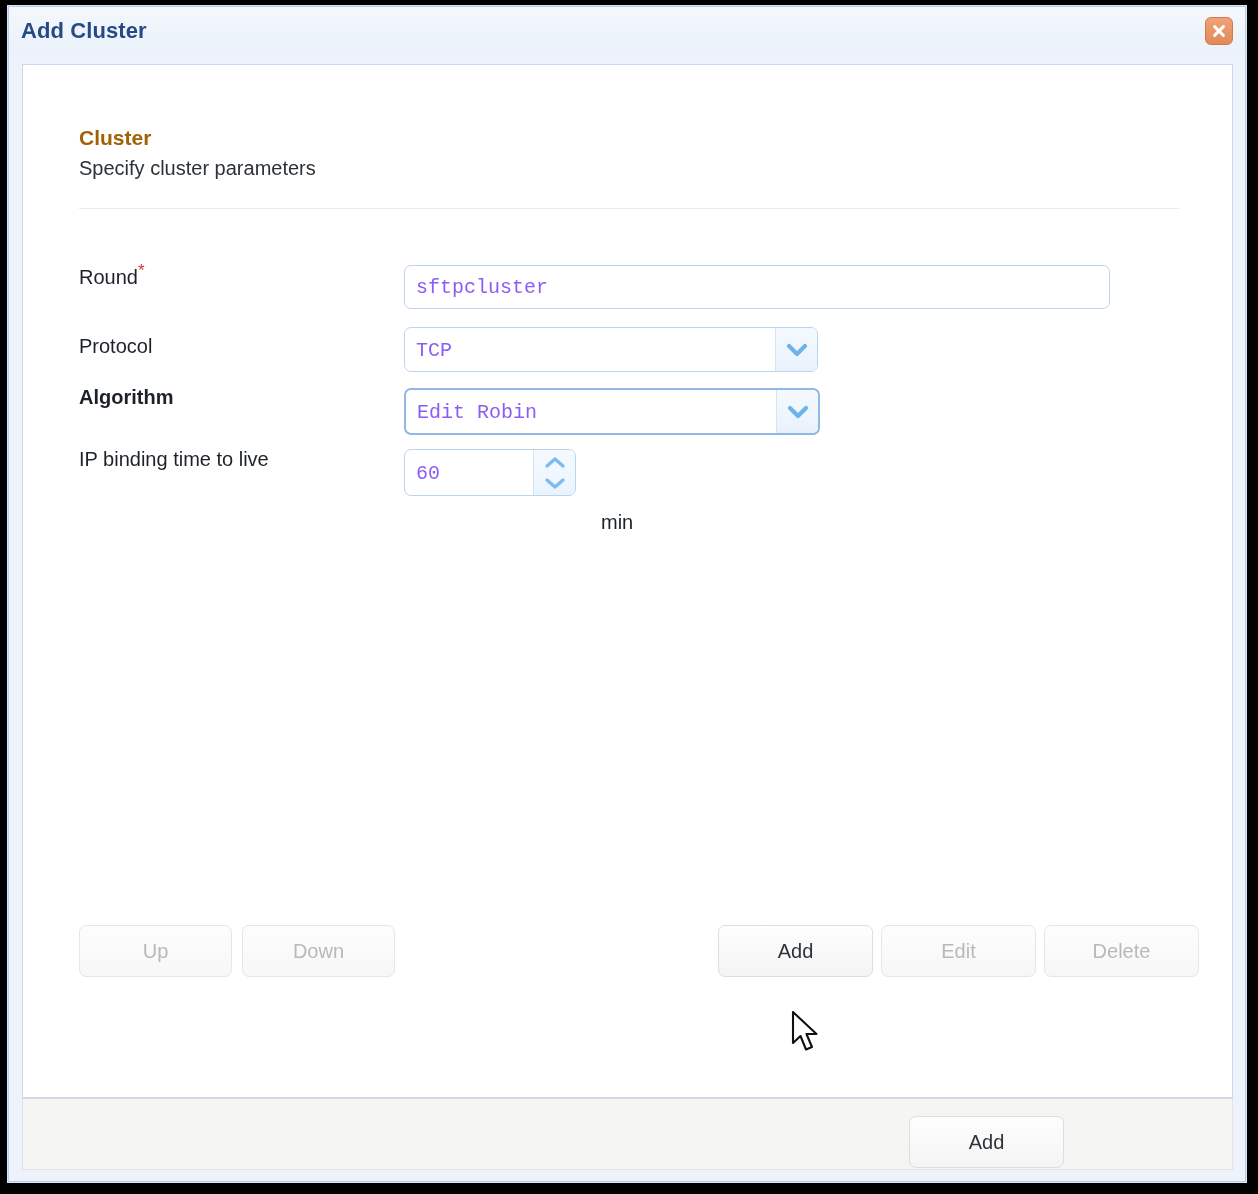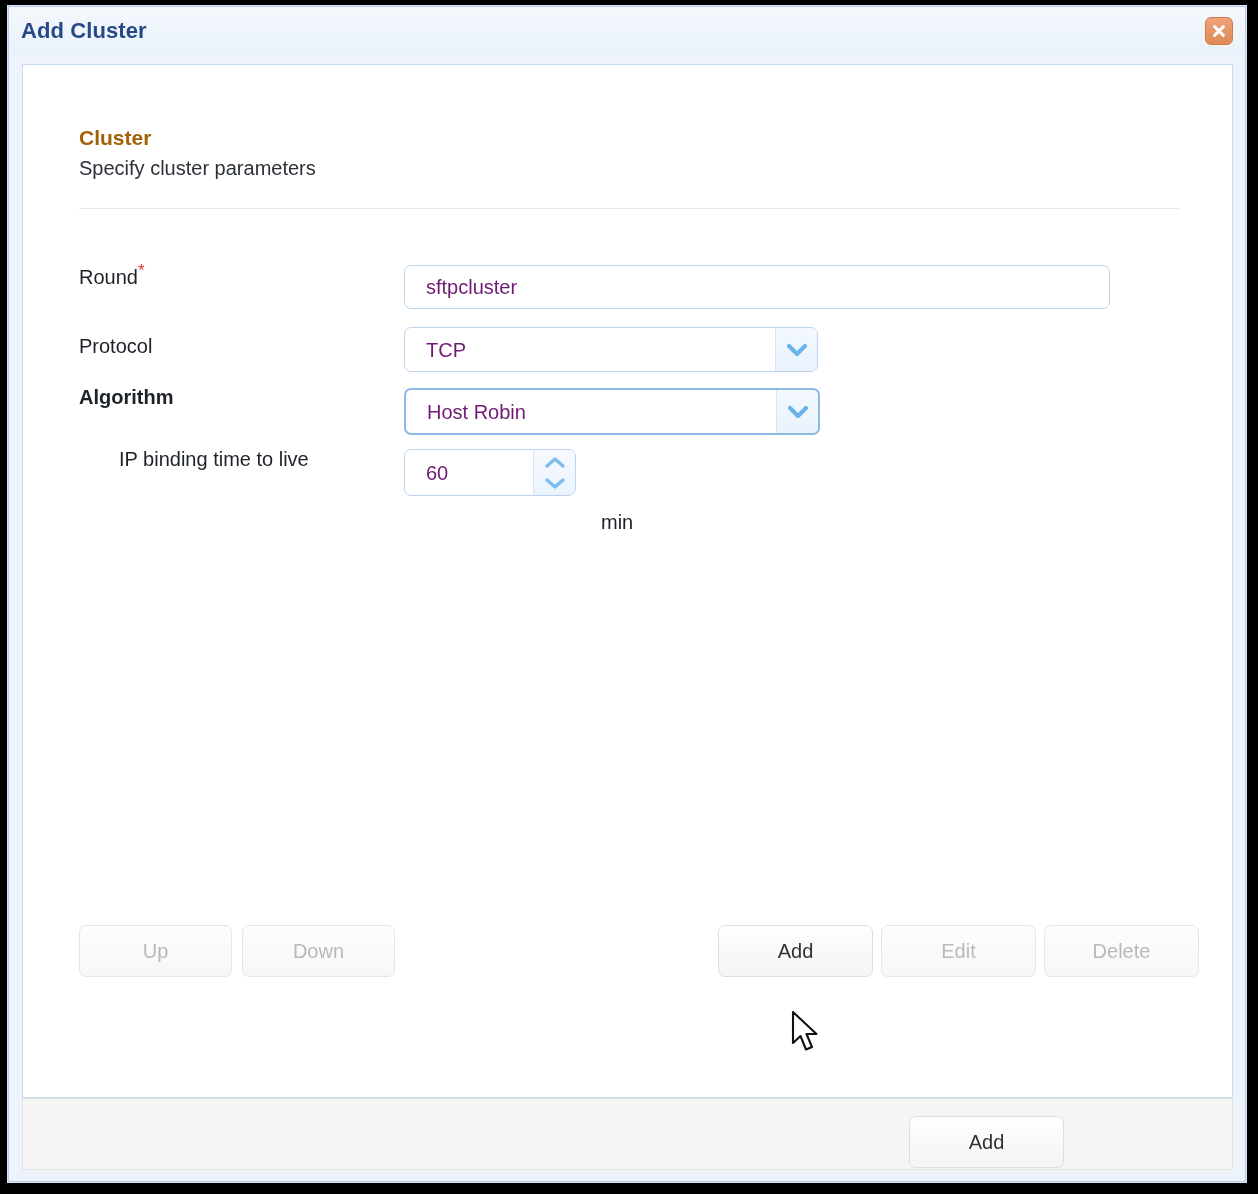--- a/index.html
+++ b/index.html
@@ -117,26 +117,27 @@
   .field-box {
     position: absolute;
     background: #ffffff;
     border: 1px solid #bdd4ef;
     border-radius: 7px;
     box-sizing: border-box;
   }
   .field-box.focused { border: 2px solid #8fb8e4; }
   .field-text {
     position: absolute;
-    left: 21px;
+    left: 11px;
     top: 50%;
     transform: translateY(-50%);
     font-size: 20px;
-    color: #701a75;
+    color: #8b5cf6;
     white-space: nowrap;
+    font-family: Liberation Mono, monospace;
   }
   .dd-arrow {
     position: absolute;
     right: 0; top: 0;
     width: 42px; height: 100%;
     background: linear-gradient(to bottom, #f4f9ff 0%, #e9f2fc 100%);
     border-left: 1px solid #d5e5f6;
     border-radius: 0 6px 6px 0;
     box-sizing: border-box;
     display: flex; align-items: center; justify-content: center;
@@ -270,29 +271,29 @@
         <svg width="26" height="18" viewBox="0 0 26 18" aria-hidden="true">
           <path d="M5 5 L13 13 L21 5" fill="none" stroke="#6cb3ea" stroke-width="4.2" stroke-linecap="round" stroke-linejoin="round"></path>
         </svg>
       </div>
     </div>
 
     <div class="form-label" style="left:56px; top:321px;font-weight:bold;">
       <span>Algorithm</span>
     </div>
     <div class="field-box focused" style="left:381px; top:323px; width:416px; height:47px;">
-      <div class="field-text">Host Robin</div>
+      <div class="field-text">Edit Robin</div>
       <div class="dd-arrow">
         <svg width="26" height="18" viewBox="0 0 26 18" aria-hidden="true">
           <path d="M5 5 L13 13 L21 5" fill="none" stroke="#6cb3ea" stroke-width="4.2" stroke-linecap="round" stroke-linejoin="round"></path>
         </svg>
       </div>
     </div>
 
-    <div class="form-label" style="left:56px; top:383px;margin-left:40px;">
+    <div class="form-label" style="left:56px; top:383px;">
       <span>IP binding time to live</span>
     </div>
     <div class="field-box" style="left:381px; top:384px; width:172px; height:47px;">
       <div class="field-text">60</div>
       <div class="spin-col">
         <span>
           <svg width="24" height="14" viewBox="0 0 24 14" aria-hidden="true">
             <path d="M4 10 L12 3 L20 10" fill="none" stroke="#7cbcee" stroke-width="3.4" stroke-linecap="round" stroke-linejoin="round"></path>
           </svg>
         </span>

